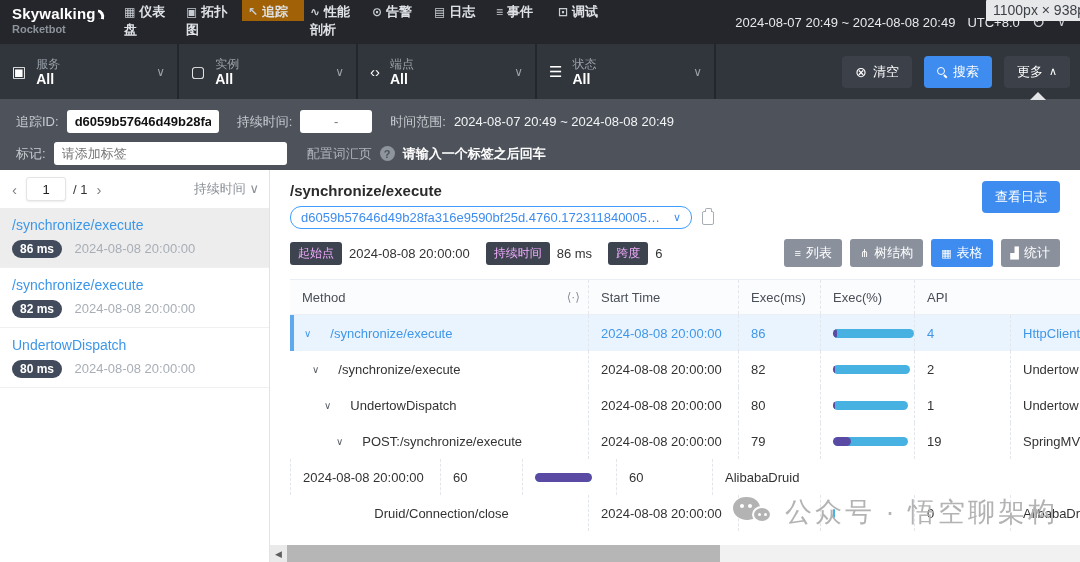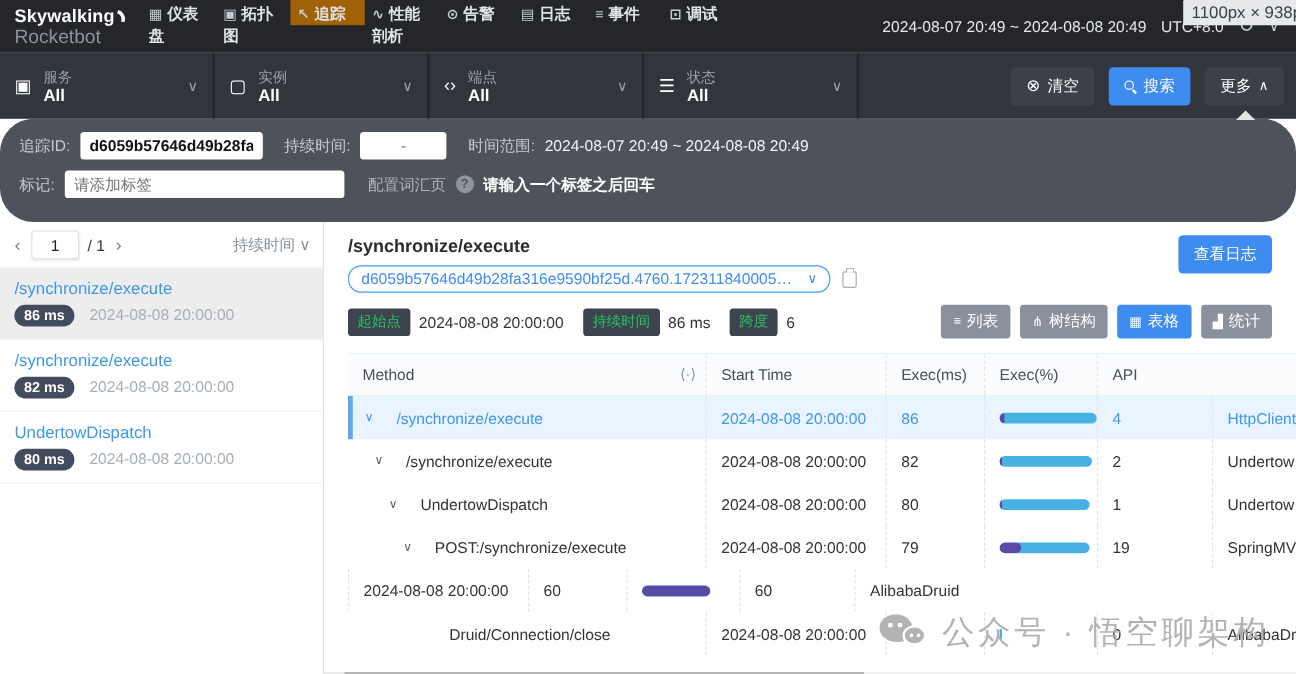--- a/index.html
+++ b/index.html
@@ -4,21 +4,21 @@
 <style>
   * { box-sizing: border-box; margin: 0; padding: 0; }
   body { font-family: "Liberation Sans", "DejaVu Sans", sans-serif; background:#fff; }
   #app { position: relative; width: 1080px; height: 562px; overflow: hidden; background:#fff; }
 
   
   .topnav { position: relative; display:flex; align-items:stretch; height:44px; background:#24262b; color:#e8eaec; }
   .logo { padding:5px 14px 0 12px; width:118px; }
   .logo-title { font-size:15px; font-weight:bold; color:#fff; letter-spacing:.2px; white-space:nowrap; }
   .logo-arc { display:inline-block; width:8px; height:9px; border-top:3px solid #fff; border-right:3px solid #fff; border-top-right-radius:9px; transform:rotate(14deg); margin-left:1px; }
-  .logo-sub { font-size:16px; color:#8d939b; margin-top:1px; }
+  .logo-sub { font-size:11px; color:#8d939b; margin-top:1px;font-weight:bold; }
   .nav-items { display:flex; align-items:flex-start;font-weight:bold; }
   .nav-item { width:62px; padding:3px 6px 0 6px; font-size:13px; line-height:18px; color:#dfe2e6; cursor:pointer; }
   .nav-item.active { background:#a16207; }
   .nav-icon { font-size:12px; margin-right:4px; color:#c7ccd2; }
   .nav-right { margin-left:auto; display:flex; align-items:center; gap:12px; padding-right:14px; font-size:13px; color:#e6e8ea; white-space:nowrap; }
   .refresh-icon { font-size:16px; color:#cdd2d7; cursor:pointer; }
   .tz-chevron { font-size:12px; color:#cdd2d7; cursor:pointer; }
   .size-tooltip { position:absolute; left:986px; top:0; background:#e7e8ea; color:#3d4248; font-size:14px; padding:2px 7px 3px 7px; white-space:nowrap; z-index:6; border-radius:1px; }
 
   
@@ -34,21 +34,21 @@
   .btn { display:inline-flex; align-items:center; gap:6px; border:none; border-radius:4px; font-size:13px; padding:7px 13px; cursor:pointer; font-family:inherit; }
   .btn-dark { background:#3b4049; color:#fff; }
   .btn-blue { background:#3e8cf0; color:#fff; }
   .clear-icon { font-size:14px; }
   .search-icon { position:relative; width:10px; height:10px; display:inline-block; }
   .search-icon::before { content:""; position:absolute; left:0; top:0; width:6px; height:6px; border:1.6px solid #fff; border-radius:50%; }
   .search-icon::after { content:""; position:absolute; left:7px; top:7px; width:4px; height:1.8px; background:#fff; transform:rotate(45deg); transform-origin:left center; }
   .more-chevron { font-size:11px; }
 
   
-  .query-panel { position:relative; height:86px; background:#4e535b; padding:11px 16px 0 16px; color:#ccd0d5; font-size:13px;border-radius:28px; }
+  .query-panel { position:relative; height:71px; background:#4e535b; padding:11px 16px 0 16px; color:#ccd0d5; font-size:13px; }
   .popup-arrow { position:absolute; top:-7px; left:1030px; width:0; height:0; border-left:8px solid transparent; border-right:8px solid transparent; border-bottom:8px solid #e3e4e6; }
   .qp-row { display:flex; align-items:center; gap:8px; margin-bottom:9px; white-space:nowrap; }
   .qp-label { color:#c6cad0; }
   .qp-input { height:23px; border:none; border-radius:3px; background:#fff; font-family:inherit; font-size:13px; padding:0 8px; color:#111; }
   .trace-id-input { width:152px; font-weight:bold;text-align:center; }
   .duration-input { width:72px; text-align:center; }
   .tag-input { width:233px; }
   .qp-value { color:#f2f3f5; }
   .vocab-link { color:#aeb4bb; cursor:pointer; }
   .q-icon { display:inline-flex; align-items:center; justify-content:center; width:15px; height:15px; border-radius:50%; background:#8f959c; color:#4e535b; font-size:11px; font-weight:bold; cursor:pointer; }
@@ -73,21 +73,21 @@
   .main { position:relative; flex:1; padding:12px 0 0 20px; overflow:hidden; }
   .trace-title { font-size:15px; font-weight:bold; color:#2b2b2b; }
   .view-logs-btn { position:absolute; right:20px; top:11px; }
   .select-row { display:flex; align-items:center; margin-top:7px; gap:10px; }
   .trace-select { display:flex; align-items:center; width:402px; height:23px; border:1px solid #409eff; border-radius:11px; padding:0 10px; color:#3d8cf0; font-size:13px; cursor:pointer; white-space:nowrap; overflow:hidden; }
   .trace-select .sel-text { flex:1; overflow:hidden; text-overflow:ellipsis; }
   .sel-chevron { font-size:11px; margin-left:6px; }
   .copy-icon { position:relative; width:12px; height:14px; border:1.5px solid #a8adb4; border-radius:2px; cursor:pointer; }
   .copy-icon::before { content:""; position:absolute; top:-4px; left:2px; width:5px; height:3px; border:1.5px solid #a8adb4; border-bottom:none; border-radius:2px 2px 0 0; background:#fff; }
   .meta-row { display:flex; align-items:center; margin-top:10px; font-size:13px; color:#333; }
-  .meta-tag { background:#3d4450; color:#22c55e; font-size:12px; border-radius:3px; padding:3px 8px; margin-right:7px; }
+  .meta-tag { background:#3d4450; color:#f0abfc; font-size:12px; border-radius:3px; padding:3px 8px; margin-right:7px; }
   .meta-value { margin-right:16px; }
   .view-toggles { margin-left:auto; display:flex; gap:8px; padding-right:20px; }
   .view-btn { display:inline-flex; align-items:center; gap:5px; border:none; border-radius:3px; background:#8a919d; color:#fff; font-size:13px; padding:5px 10px; cursor:pointer; font-family:inherit; }
   .view-btn.active { background:#3e8cf0; }
   .v-icon { font-size:11px; }
 
   
   .span-table { margin-top:12px; }
   .t-header { display:flex; height:36px; align-items:center; background:#fbfcfd; border-top:1px solid #ebeef5; border-bottom:1px solid #ebeef5; font-size:13px; color:#4a4e57; }
   .h-cell { display:flex; align-items:center; height:100%; padding-left:12px; cursor:pointer; }

